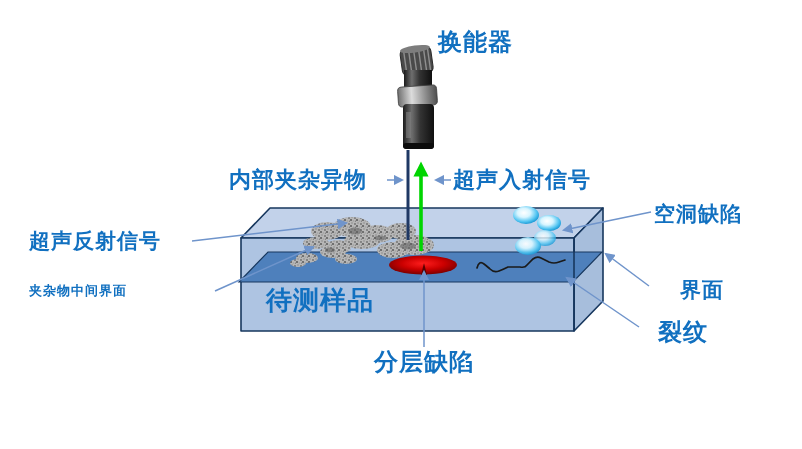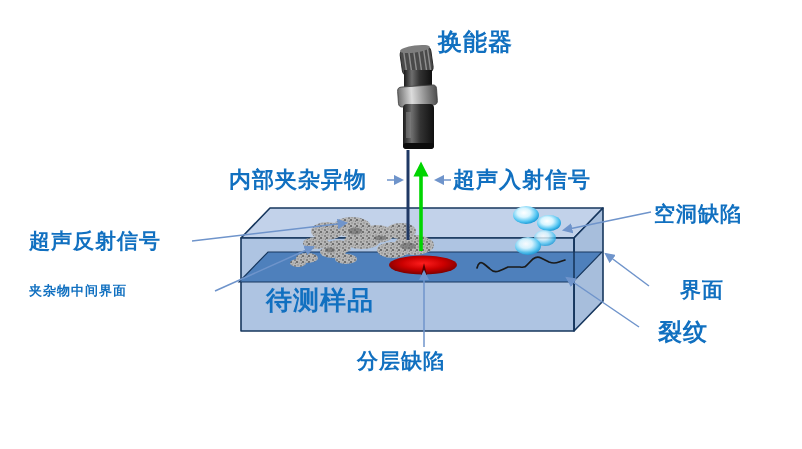--- a/index.html
+++ b/index.html
@@ -150,20 +150,20 @@
   <div class="lbl" style="left:229px;top:168px;font-size:22px">内部夹杂异物</div>
 
   <div class="lbl" style="left:453px;top:168px;font-size:22px">超声入射信号</div>
 
   <div class="lbl" style="left:29px;top:230px;font-size:21px">超声反射信号</div>
 
   <div class="lbl" style="left:29px;top:284px;font-size:13px">夹杂物中间界面</div>
 
   <div class="lbl" style="left:266px;top:287px;font-size:26px">待测样品</div>
 
-  <div class="lbl" style="left:357px;top:350px;font-size:21px">分层缺陷</div>
+  <div class="lbl" style="left:374px;top:350px;font-size:24px">分层缺陷</div>
 
   <div class="lbl" style="left:654px;top:203px;font-size:21px">空洞缺陷</div>
 
   <div class="lbl" style="left:680px;top:279px;font-size:21px">界面</div>
 
   <div class="lbl" style="left:658px;top:320px;font-size:24px">裂纹</div>
 </div>
 
 </body></html>

